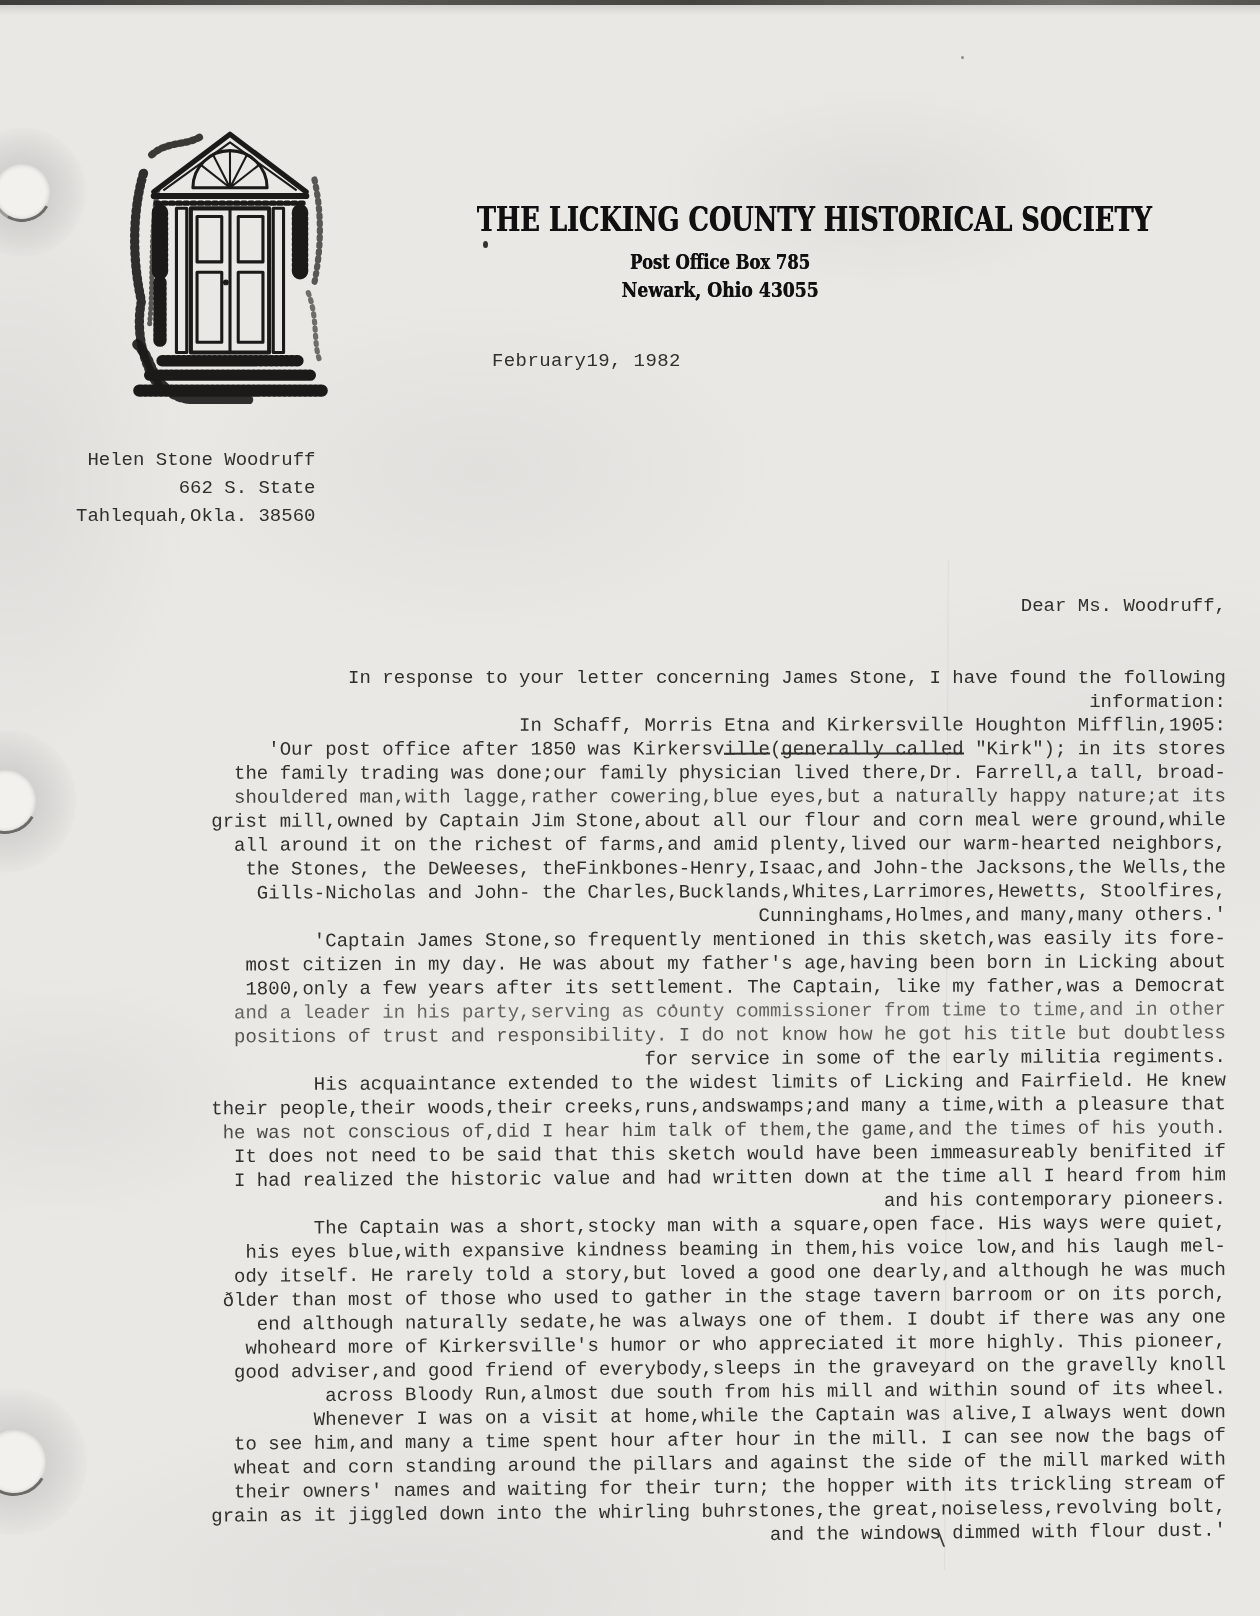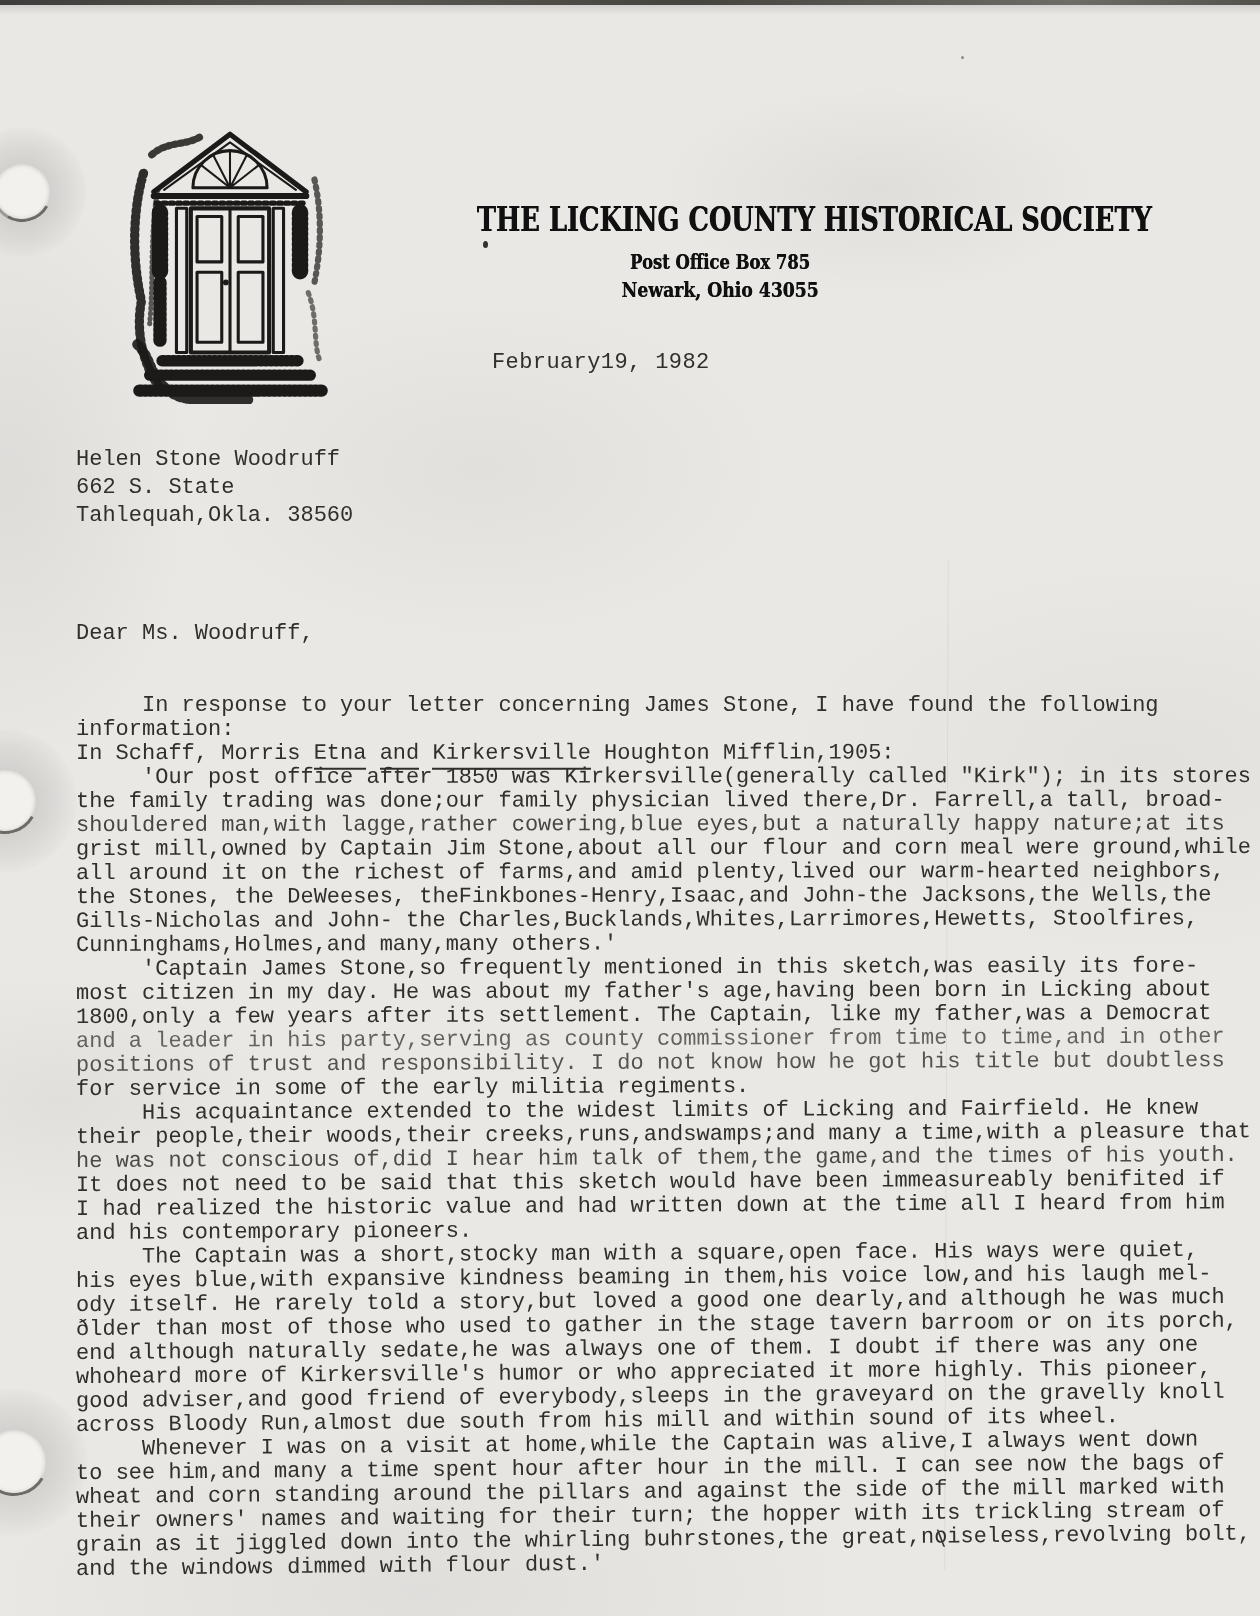--- a/index.html
+++ b/index.html
@@ -64,25 +64,25 @@
   .city-line{
     font-family:"DejaVu Serif", serif;font-weight:bold;font-size:21px;margin-top:3px;
     white-space:nowrap;transform:scaleX(0.82);transform-origin:center top;
     text-shadow:0.4px 0 0 #151515;
   }
   .date-line{
     position:absolute;left:492px;top:350px;
     font-size:21px;color:#2c2b29;white-space:pre;letter-spacing:0.4px;
   }
   
-  .tw{color:#302f2c;font-size:22px;white-space:pre;}
+  .tw{color:#302f2c;font-size:19px;white-space:pre;text-align:right;}
   .recipient{position:absolute;left:76px;top:446px;line-height:28px;}
-  .letter-body{position:absolute;left:76px;top:574px;line-height:24px;width:1150px;}
+  .letter-body{position:absolute;left:76px;top:546px;line-height:24px;width:1150px;}
   .tw-line{transform-origin:0 50%;}
-  .underline{border-bottom:2px solid #302f2c;padding-bottom:2px;}
+  .underline{border-bottom:2px solid #302f2c;padding-bottom:16px;}
   
   .letter-body div:nth-child(15){opacity:0.72;}
   .letter-body div:nth-child(16){opacity:0.8;}
   .letter-body div:nth-child(20){opacity:0.85;}
   .letter-body div:nth-child(6){opacity:0.88;}
   .crease{
     position:absolute;left:946px;top:560px;width:1px;height:1010px;
     background:rgba(0,0,0,0.055);transform:rotate(0.2deg);
   }
   .stray-mark{

